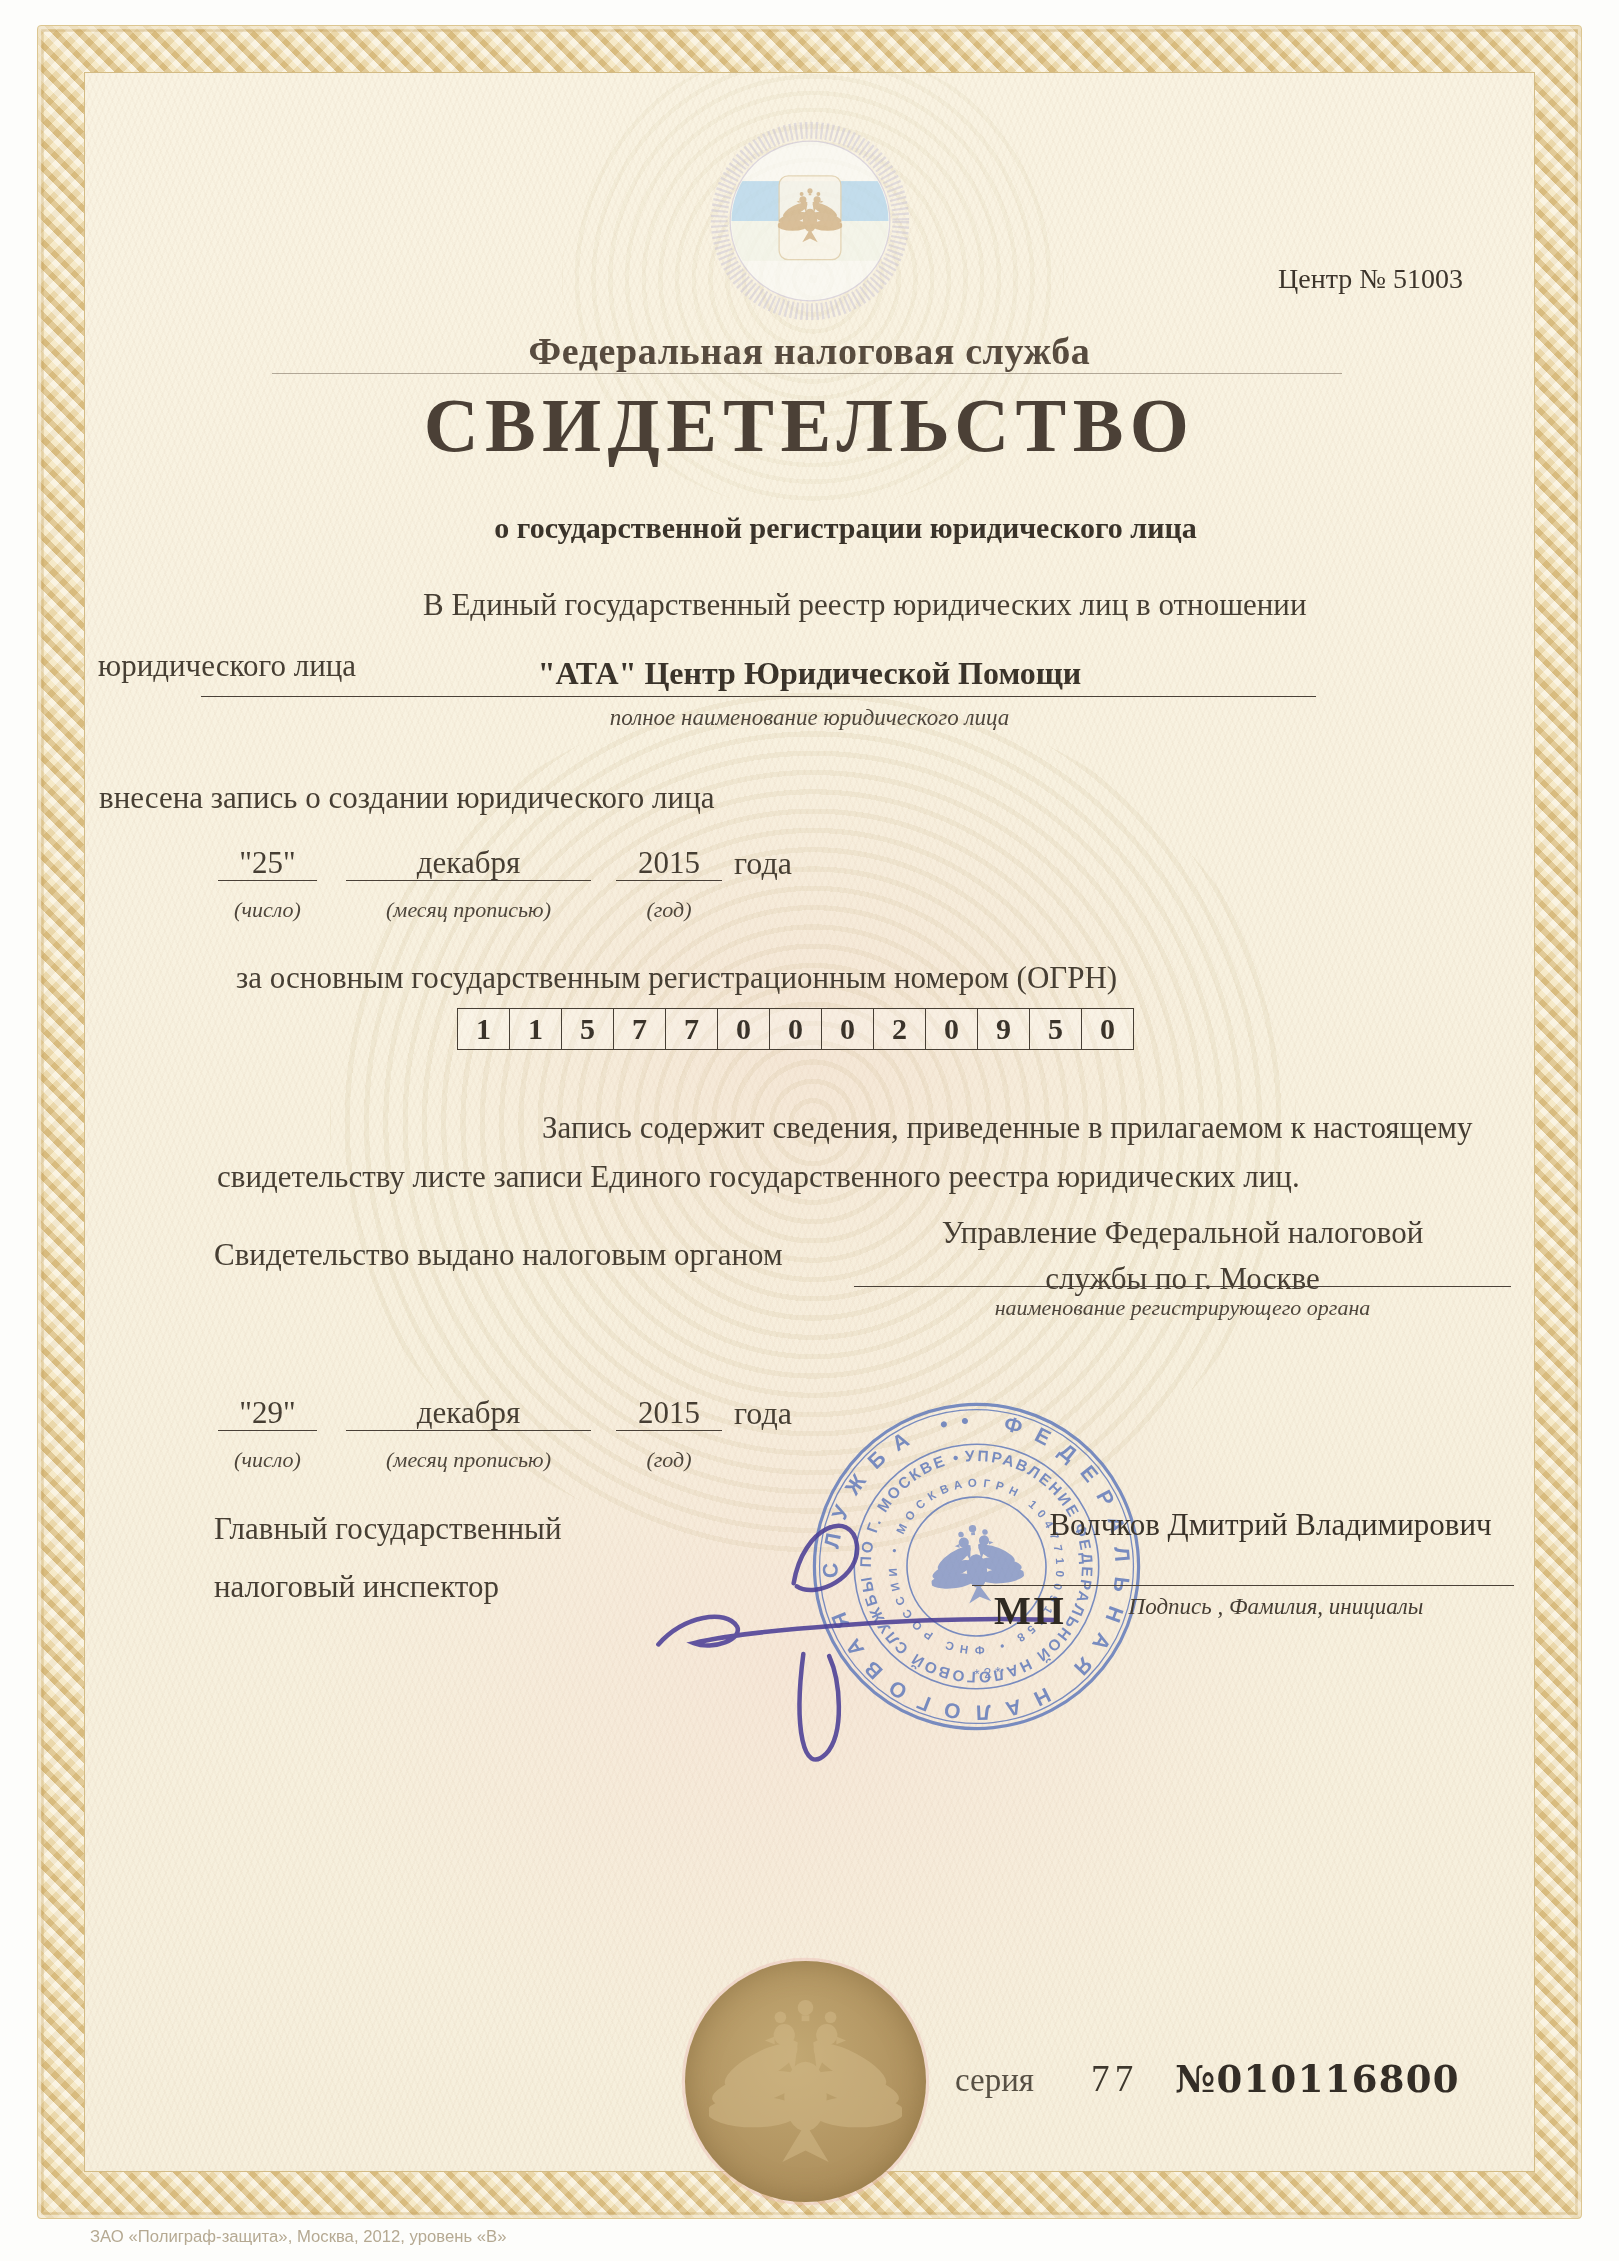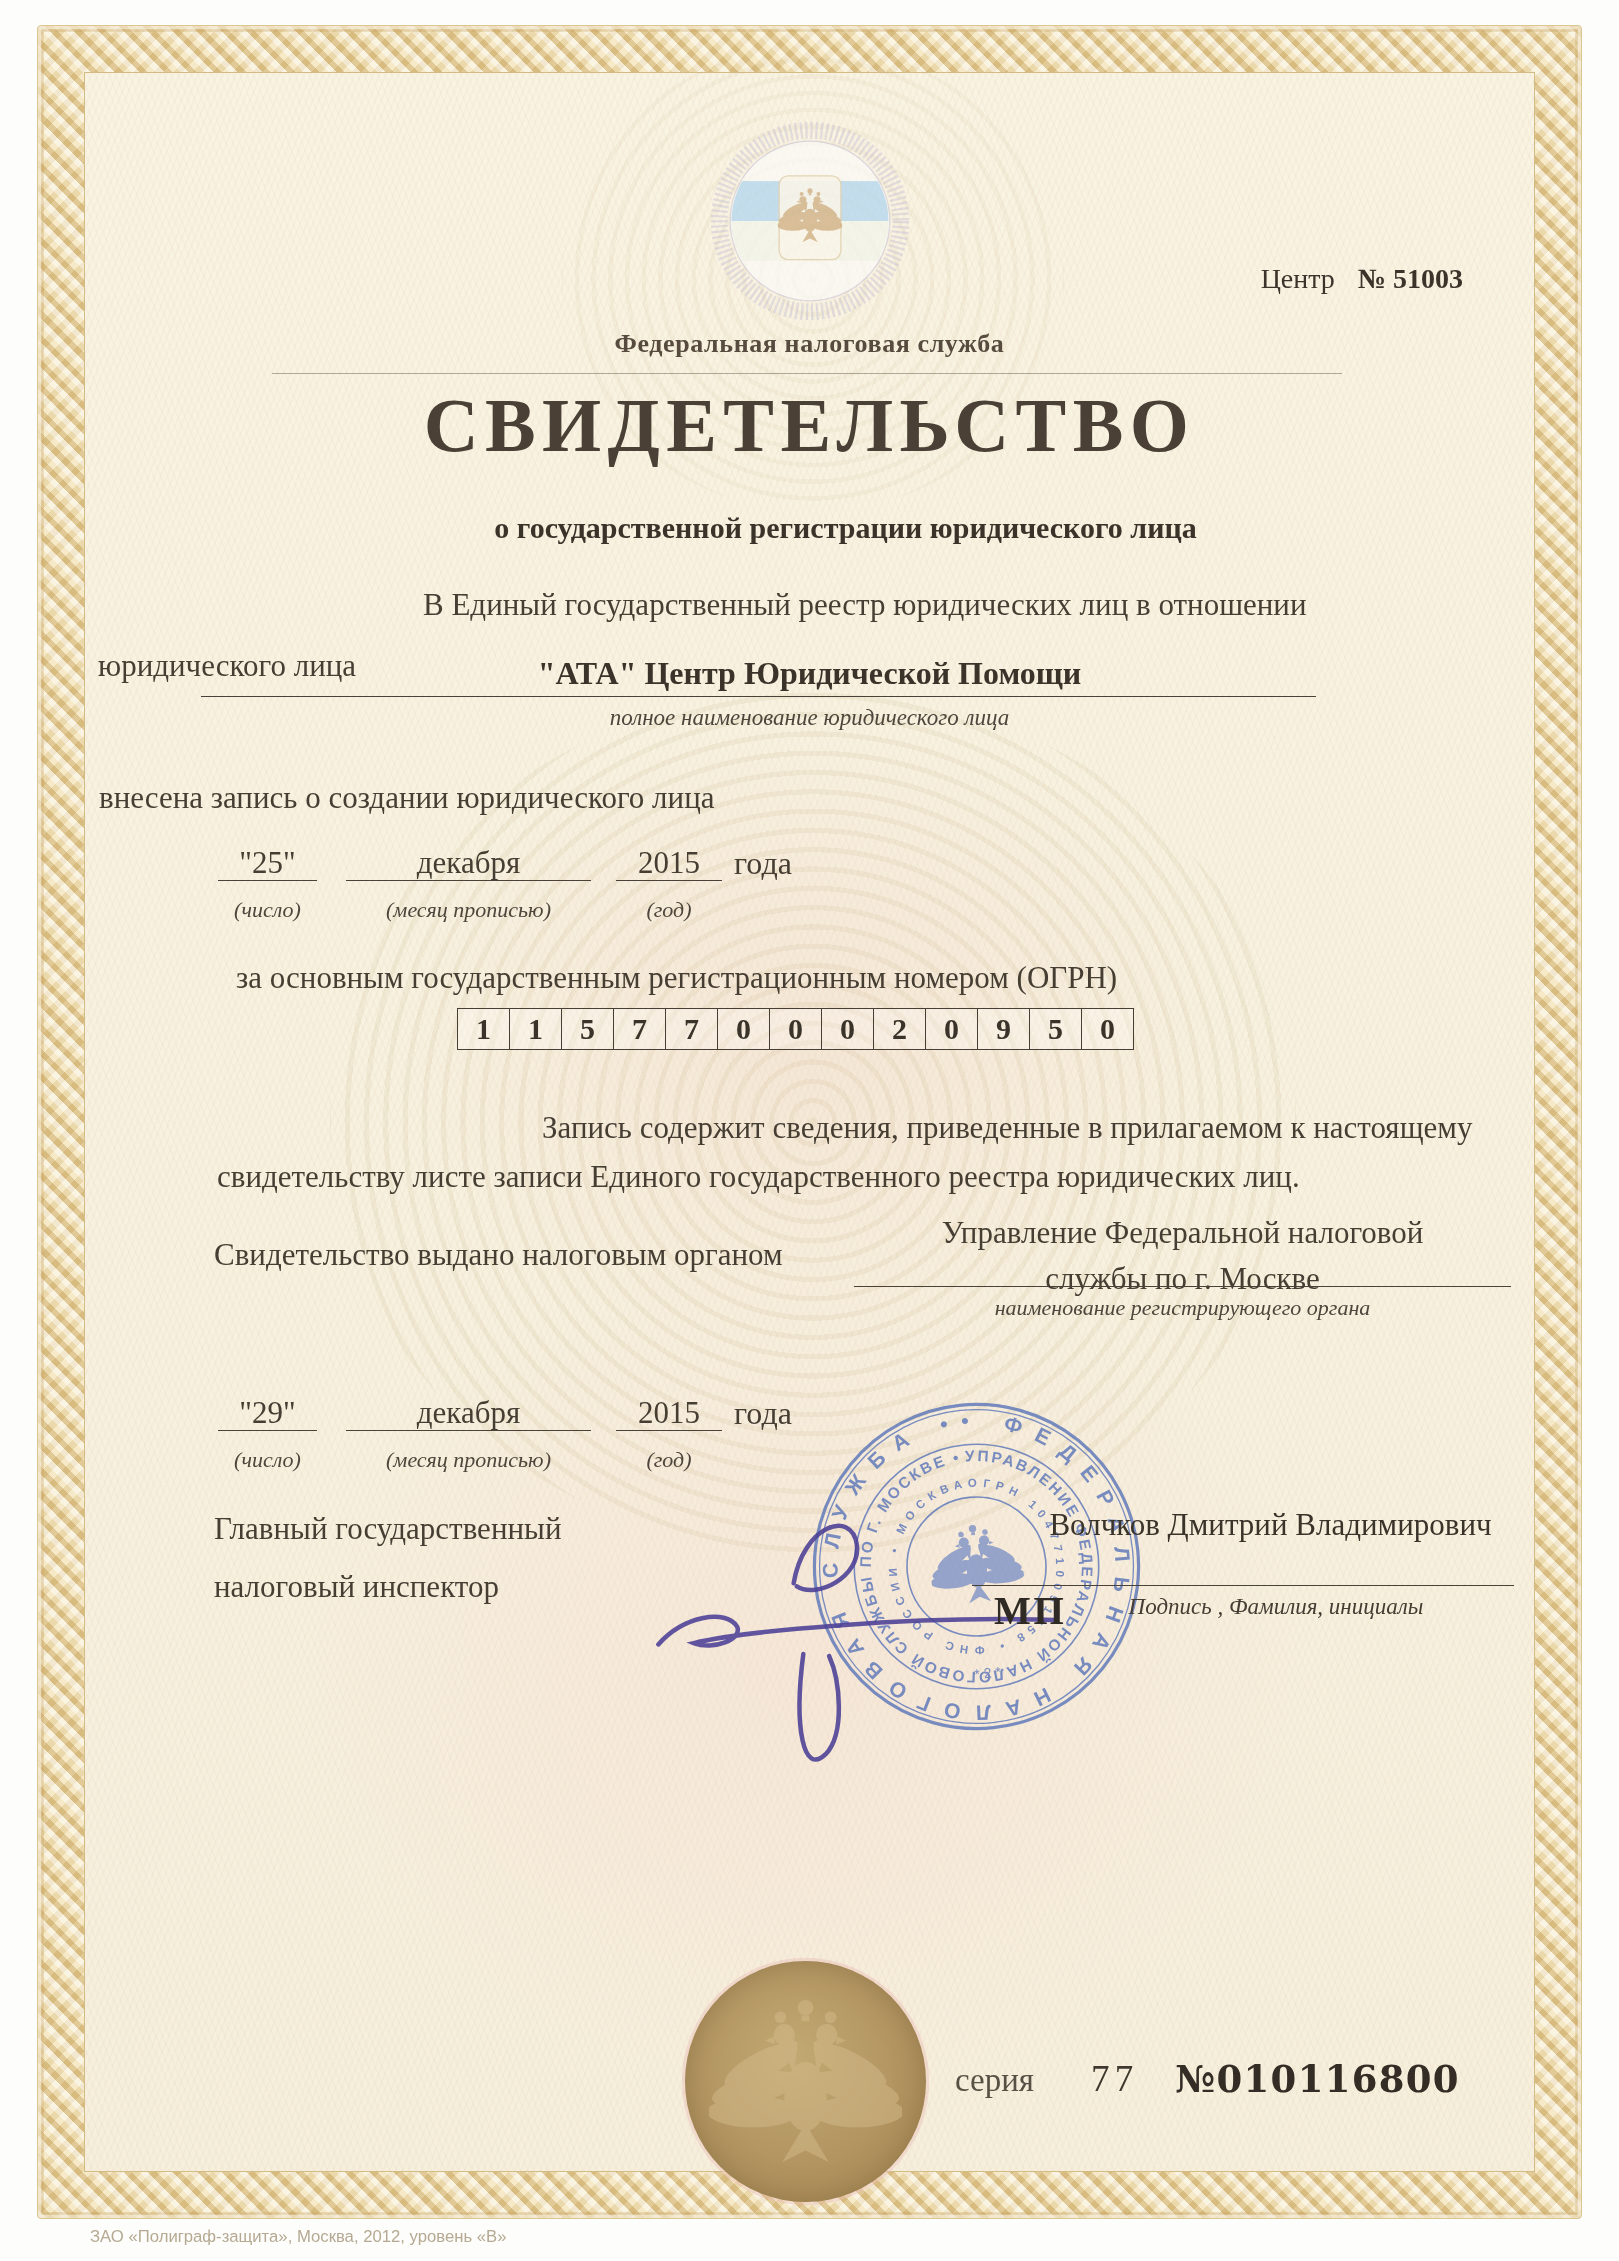--- a/index.html
+++ b/index.html
@@ -22,22 +22,22 @@
       linear-gradient(#f9f3e2,#f6efdc);}
   .wm1{position:absolute;left:245px;top:618px;width:966px;height:863px;border-radius:50%;
     background:repeating-radial-gradient(circle at 50% 50%, rgba(184,164,110,.11) 0 5.2px, transparent 5.2px 19.3px);
     filter:blur(0.6px);}
   .wm2{position:absolute;left:477px;top:-26px;width:502px;height:464px;border-radius:50%;
     background:repeating-radial-gradient(circle at 50% 50%, rgba(184,164,110,.08) 0 4.5px, transparent 4.5px 16.7px);
     filter:blur(0.6px);}
   .abs{position:absolute;}
   .ctr{left:0;width:100%;text-align:center;}
   .form-no{right:71px;top:190px;font-size:28px;color:#3c342b;}
-  .form-no b{font-weight:bold;margin-left:16px;}
-  .agency{top:256px;font-size:26px;font-weight:bold;color:#574b3f;letter-spacing:0.6px;}
+  .form-no b{font-weight:normal;}
+  .agency{top:256px;font-size:38px;font-weight:bold;color:#574b3f;letter-spacing:0.6px;}
   .agency-rule{left:187px;top:300px;width:1070px;height:0;border-top:1.3px solid rgba(120,108,92,.55);}
   .title{top:309px;font-size:76px;font-weight:bold;letter-spacing:6.4px;color:#4b4036;}
   .subtitle{top:438px;font-size:30px;font-weight:bold;color:#3a332a;padding-left:36px;}
   .intro{top:501px;left:13px;width:1427px;font-size:31px;line-height:61px;}
   .intro .l1{display:block;text-indent:325px;}
   .company{top:582px;font-size:32px;font-weight:bold;color:#3a332a;}
   .company-rule{left:116px;top:623px;width:1115px;height:0;border-top:1.9px solid #4a4138;}
   .caption{font-style:italic;font-size:23px;color:#4e463c;}
   .company-cap{top:632px;}
   .record-line{left:14px;top:707px;font-size:31px;}

